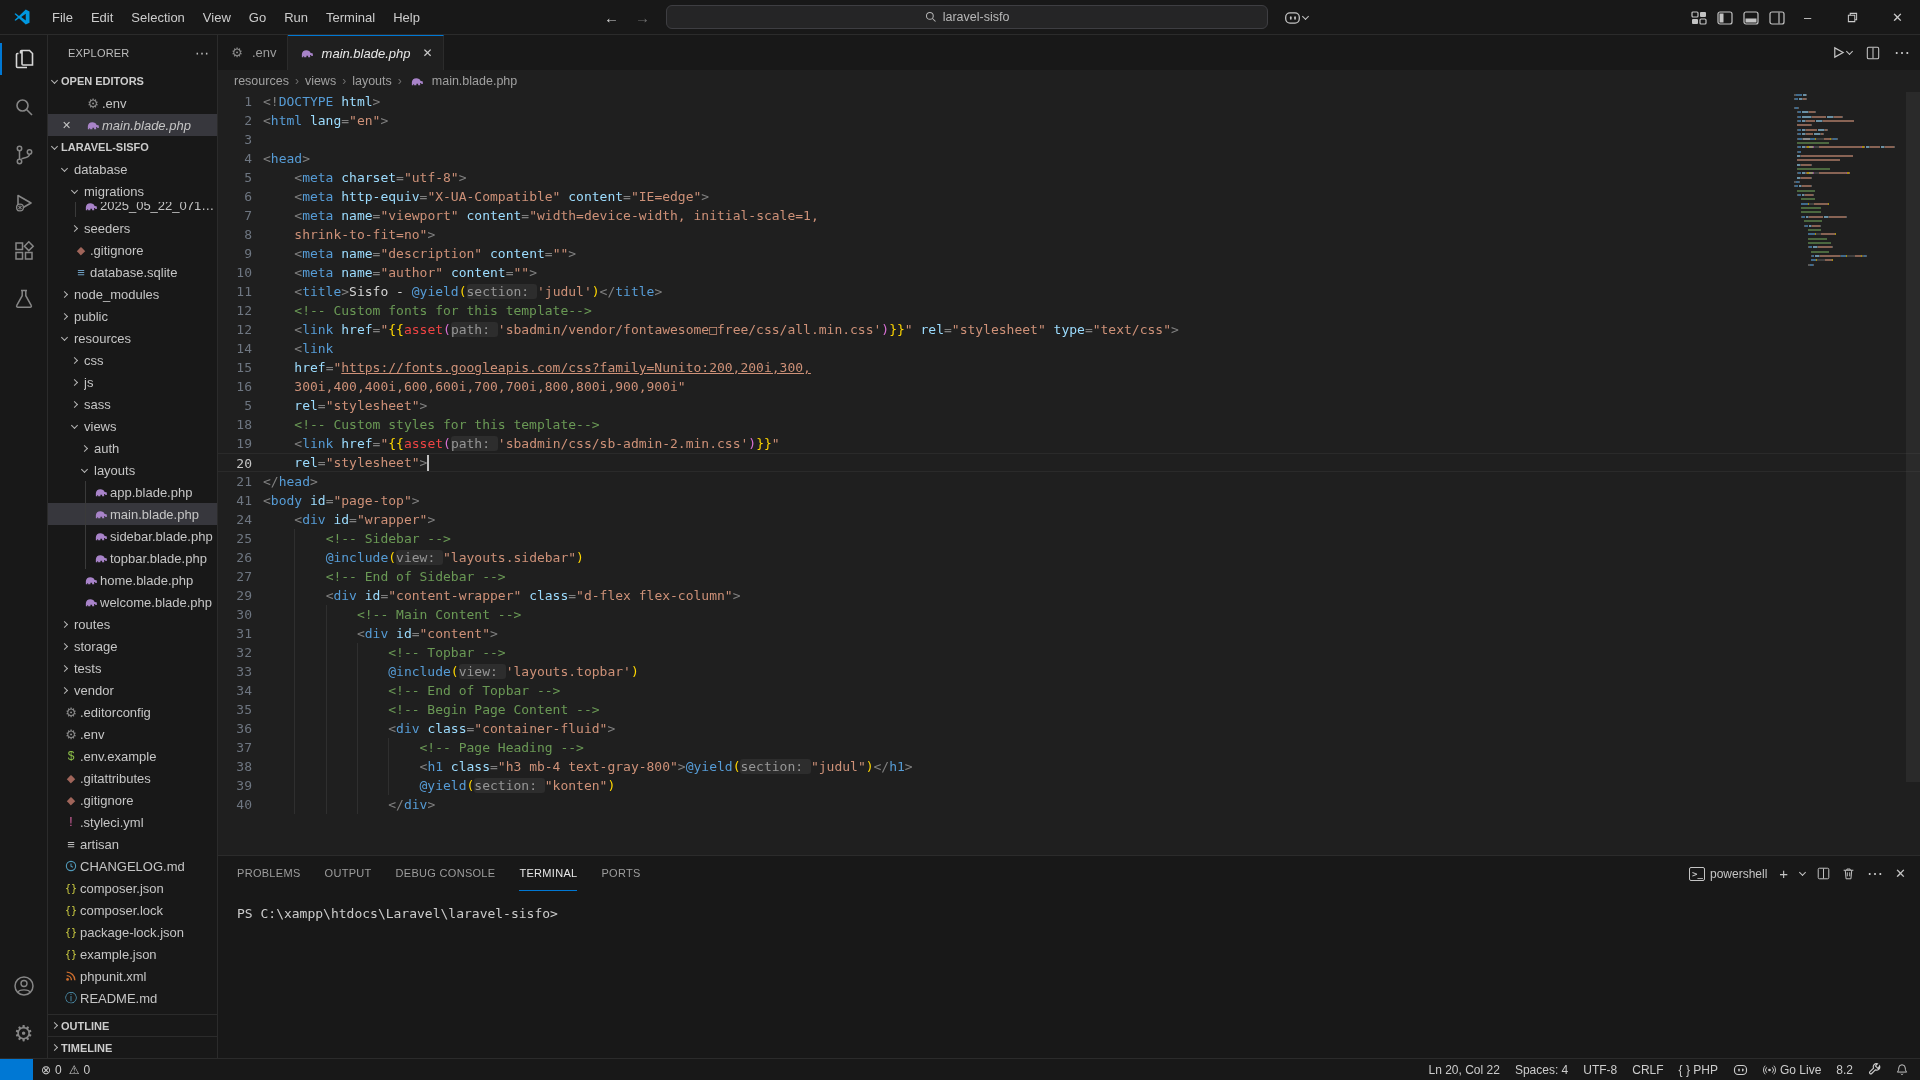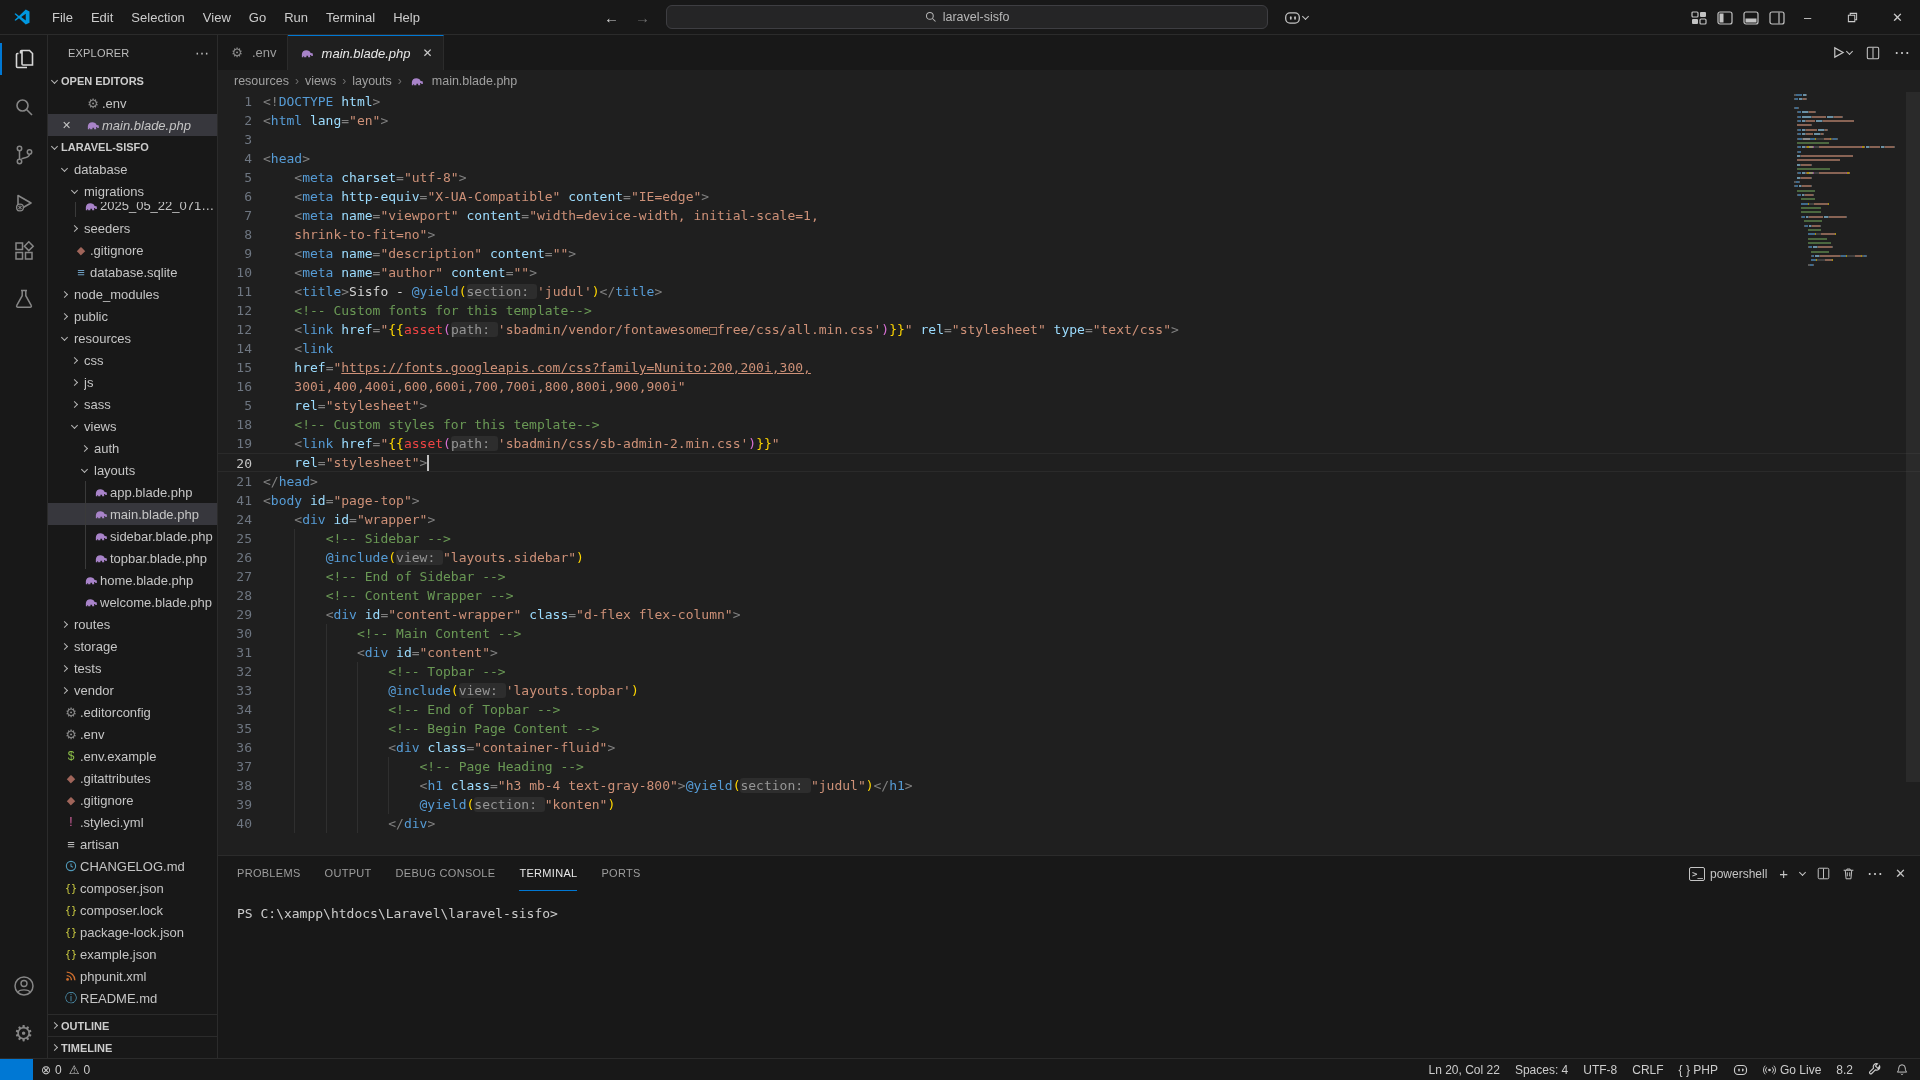--- a/index.html
+++ b/index.html
@@ -699,24 +699,20 @@
               <span class="ln">25</span>
               <span class="lc"><span class="iguide" style="left: 4ch;"></span><span class="cw">        </span><span class="cc">&lt;!-- Sidebar --&gt;</span></span>
             </div>
             <div class="cline">
               <span class="ln">26</span>
               <span class="lc"><span class="iguide" style="left: 4ch;"></span><span class="cw">        </span><span class="cd">@include</span><span class="cb1">(</span><span class="chint">view: </span><span class="cs">"layouts.sidebar"</span><span class="cb1">)</span></span>
             </div>
             <div class="cline">
               <span class="ln">27</span>
               <span class="lc"><span class="iguide" style="left: 4ch;"></span><span class="cw">        </span><span class="cc">&lt;!-- End of Sidebar --&gt;</span></span>
-            </div>
-            <div class="cline">
-              <span class="ln">28</span>
-              <span class="lc"><span class="iguide" style="left: 4ch;"></span><span class="cw">        </span><span class="cc">&lt;!-- Content Wrapper --&gt;</span></span>
             </div>
             <div class="cline">
               <span class="ln">29</span>
               <span class="lc"><span class="iguide" style="left: 4ch;"></span><span class="cw">        </span><span class="cp">&lt;</span><span class="ct">div</span><span class="cw"> </span><span class="ca">id</span><span class="cp">=</span><span class="cs">"content-wrapper"</span><span class="cw"> </span><span class="ca">class</span><span class="cp">=</span><span class="cs">"d-flex flex-column"</span><span class="cp">&gt;</span></span>
             </div>
             <div class="cline">
               <span class="ln">30</span>
               <span class="lc"><span class="iguide" style="left: 4ch;"></span><span class="iguide" style="left: 8ch;"></span><span class="cw">            </span><span class="cc">&lt;!-- Main Content --&gt;</span></span>
             </div>
             <div class="cline">

